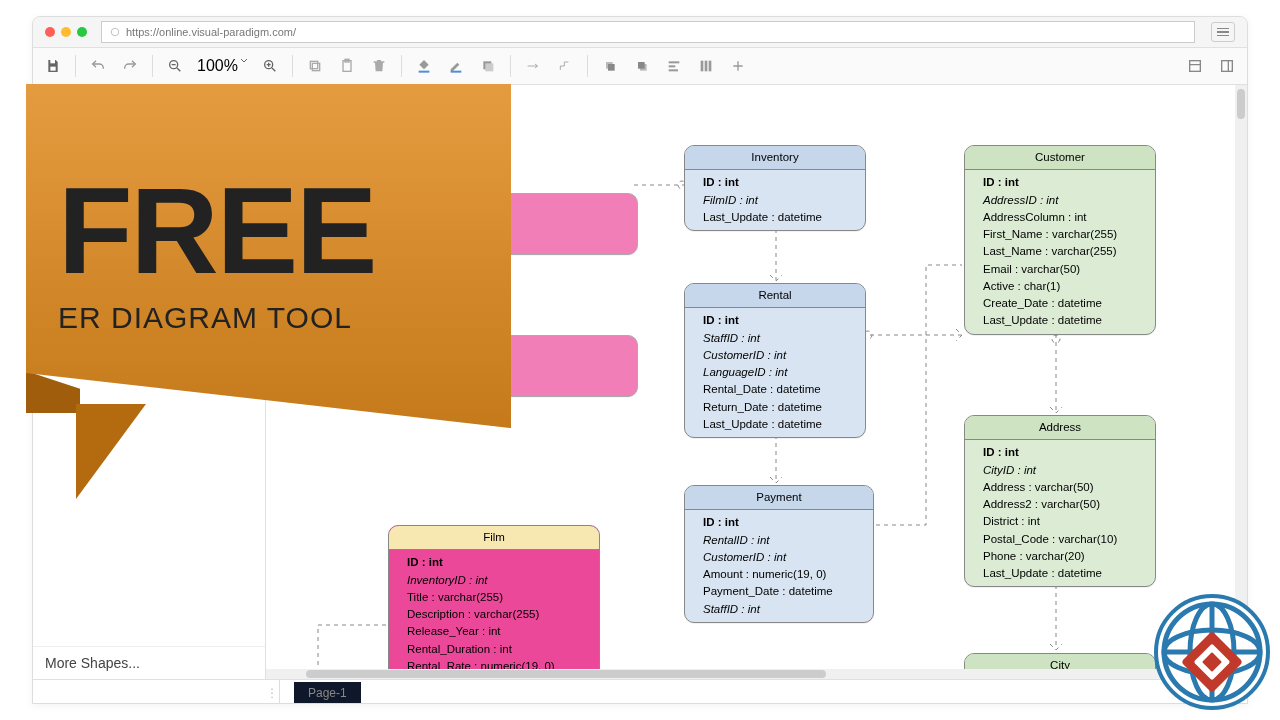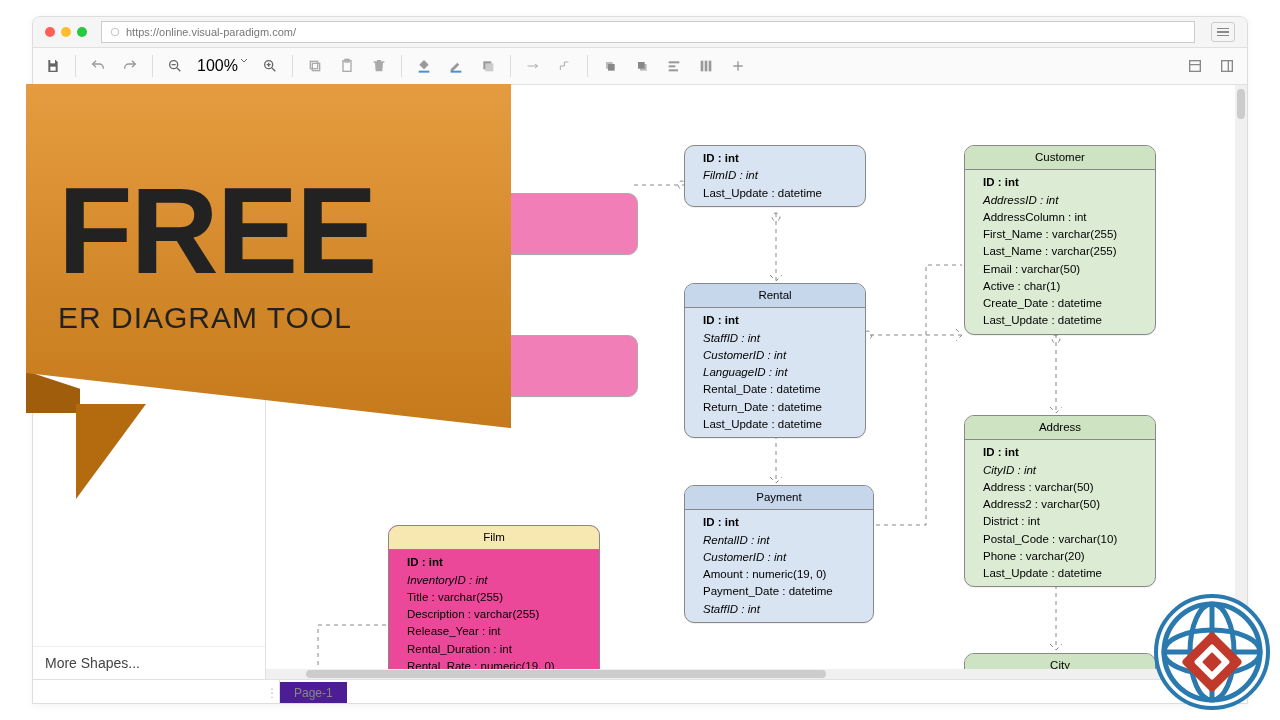--- a/index.html
+++ b/index.html
@@ -36,21 +36,21 @@
 .entity .pk{font-weight:700}
 .entity .fk{font-style:italic}
 .ent-blue{background:#d8e4f2}.ent-blue .hdr{background:#c6d7ec}
 .ent-green{background:#dcecd4}.ent-green .hdr{background:#cde3c2}
 .ent-yellow{background:#ec4899}.ent-yellow .hdr{background:#f6e8b0}
 .vscroll{position:absolute;right:0;top:0;bottom:0;width:12px;background:#f0f0f0}
 .vscroll .thumb{position:absolute;left:2px;right:2px;top:4px;height:30px;background:#ccc;border-radius:4px}
 .hscroll{position:absolute;left:0;right:12px;bottom:0;height:10px;background:#f0f0f0}
 .hscroll .thumb{position:absolute;top:1px;bottom:1px;left:40px;width:520px;background:#ccc;border-radius:4px}
 .pagebar{height:26px;border-top:1px solid #e0e0e0;display:flex;align-items:center;font-size:12px;color:#666}
-.page-tab{padding:4px 14px;background:#4c1d95;color:#888;margin-left:0}
+.page-tab{padding:4px 14px;background:#0f172a;color:#888;margin-left:14px}
 .page-handle{width:14px;height:100%;border-right:1px solid #ddd;display:flex;align-items:center;justify-content:center;color:#bbb;margin-left:232px}
 .connector{stroke:#888;stroke-width:1;fill:none}
 .dash{stroke-dasharray:4 4}
 .promo{position:absolute;left:26px;top:84px;width:485px;height:430px}
 .promo .banner{position:absolute;left:0;top:0;width:485px;height:344px;background:#e08a1e;clip-path:polygon(0 0,100% 0,100% 100%,0 84%);display:flex;flex-direction:column;justify-content:center;padding:20px 32px;box-sizing:border-box;color:#222}
 .promo .banner::before{content:"";position:absolute;inset:0;background:linear-gradient(180deg,rgba(255,255,255,.15),rgba(0,0,0,.12))}
 .promo .big{font-size:122px;font-weight:800;letter-spacing:-2px;line-height:.9;font-family:Arial,sans-serif;position:relative}
 .promo .sub{font-size:30px;font-weight:400;margin-top:14px;letter-spacing:1px;position:relative}
 .promo .tail{position:absolute;left:50px;top:320px;width:0;height:0;border-left:0 solid transparent;border-right:70px solid transparent;border-top:95px solid #b46a0f}
 .promo .fold{position:absolute;left:0;top:287px;width:54px;height:42px;background:#a05e0c;clip-path:polygon(0 0,100% 42%,100% 100%,0 100%)}
@@ -266,20 +266,21 @@
             <path d="M784 559 l6 6 l6 -6" class="crow"></path>
 
             <path d="M420 100 H366"></path>
             <circle cx="416" cy="100" r="4" class="crow"></circle>
 
             <path d="M120 540 H52 V590 H120"></path>
           </g>
         </svg>
 
         <div class="entity ent-blue" style="left:418px;top:60px;width:180px">
+          <div class="hdr">Inventory</div>
           <div class="body2">
               <div class="pk">ID : int</div>
               <div class="fk">FilmID : int</div>
               <div>Last_Update : datetime</div>
             </div>
         </div>
 
         <div class="entity ent-blue" style="left:418px;top:198px;width:180px">
           <div class="hdr">Rental</div>
           <div class="body2">

